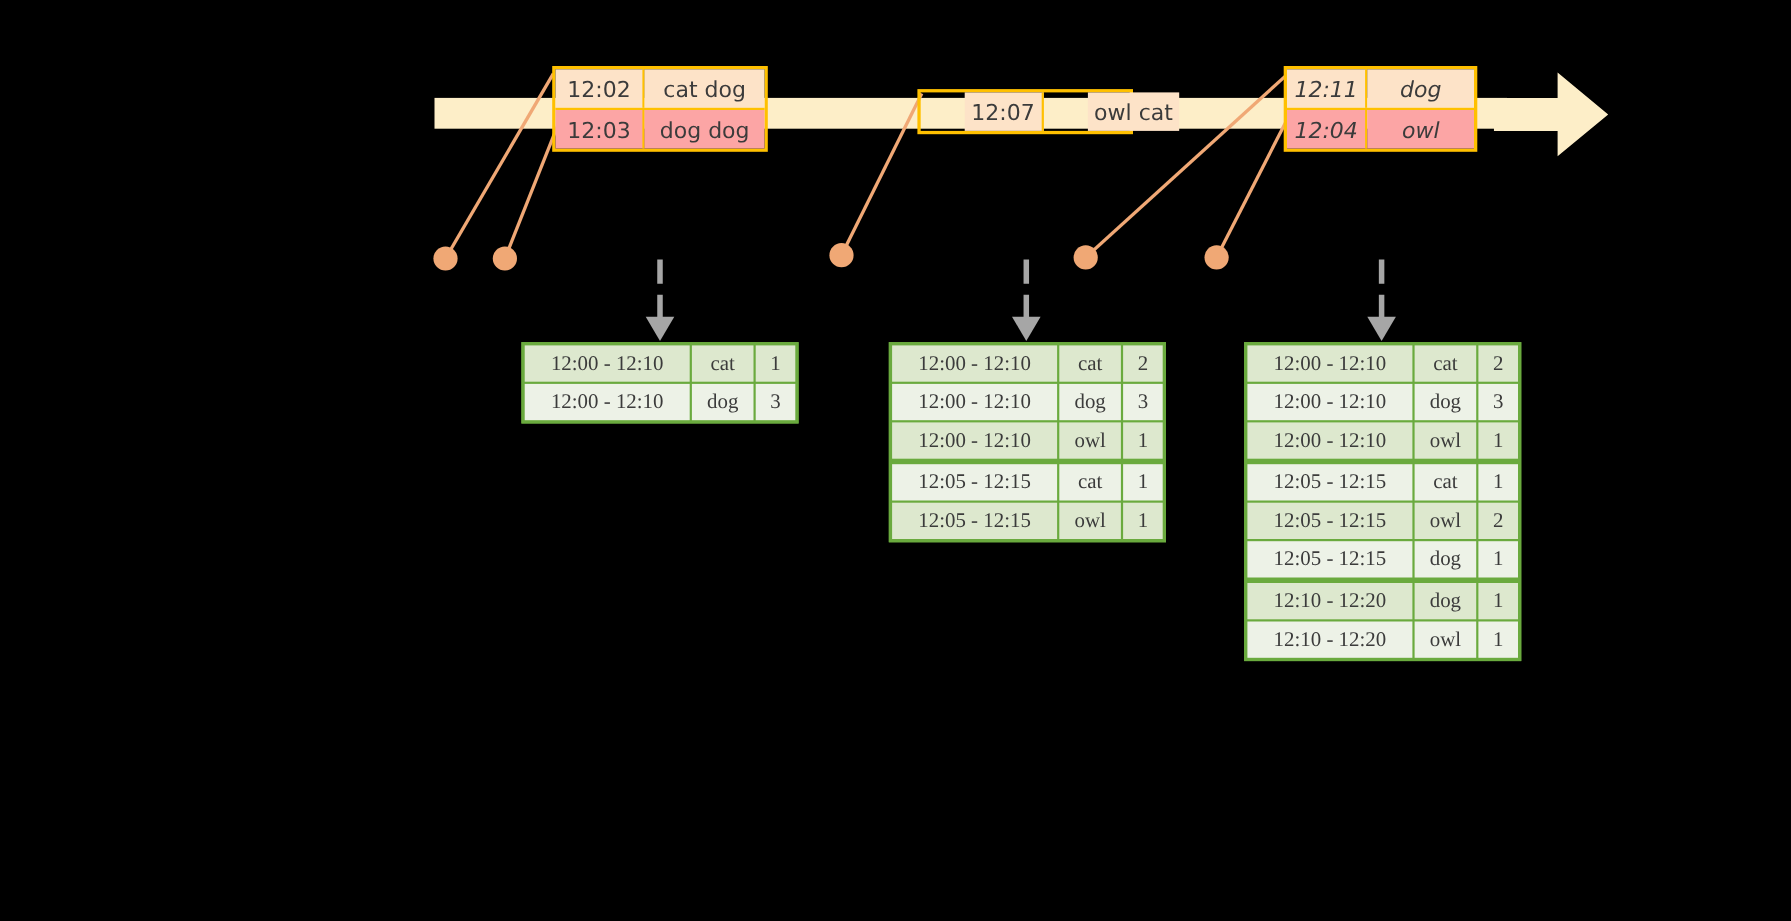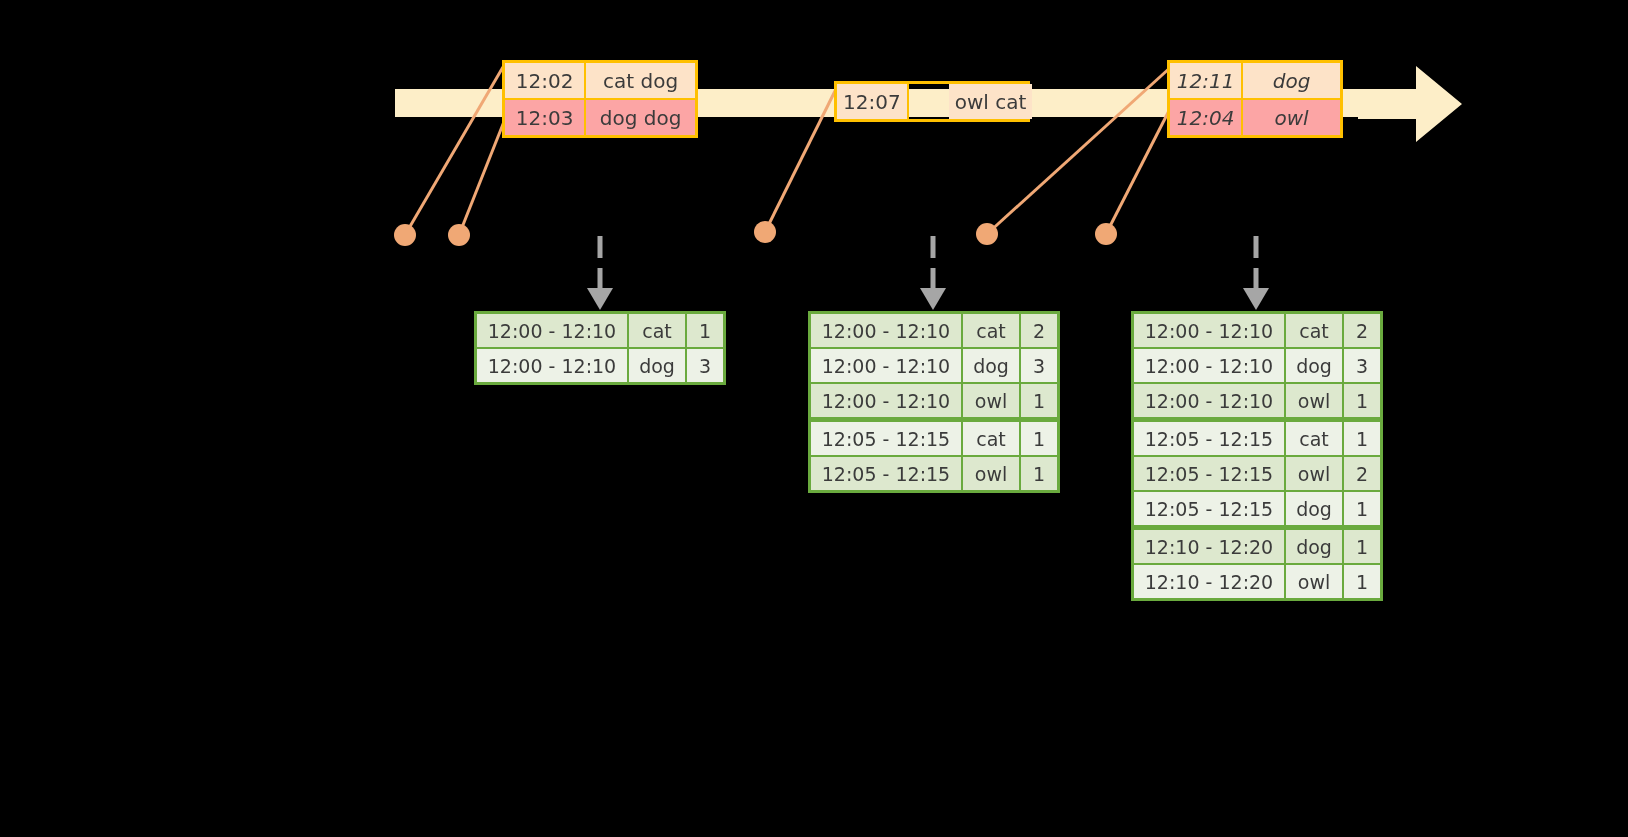--- a/index.html
+++ b/index.html
@@ -24,40 +24,40 @@
   .evrow .ct.time{border-right:2px solid #ffc000;}
   .evrow.a .ct{background:#fde3c8;}
   .evrow.b .ct{background:#fca5a5;}
 
   
   #evbox1{left:502px;top:60px;width:196px;height:78px;}
   #evbox1 .ct.time{width:82px;}
   #evbox1 .ct.txt{width:110px;}
   
   #evbox2{left:834px;top:81px;width:196px;height:41px;}
-  #evbox2 .ct.time{width:82px;}
+  #evbox2 .ct.time{width:82px;margin-left:40px;}
   #evbox2 .ct.txt{width:110px;margin-left:40px;}
   
   #evbox3{left:1167px;top:60px;width:176px;height:78px;font-style:italic;}
   #evbox3 .ct.time{width:74px;}
   #evbox3 .ct.txt{width:98px;}
 
   
   .conn-layer{position:absolute;left:0;top:0;width:1628px;height:837px;
               pointer-events:none;}
 
   
   .rtable{position:absolute;border:3px solid #6aaa3e;box-sizing:border-box;
           background:#6aaa3e;display:flex;flex-direction:column;gap:2px;}
   .rtable .rgroup{display:flex;flex-direction:column;gap:2px;}
   .rtable .rgroup + .rgroup{margin-top:3px;justify-content:space-between;}
   .rrow{display:flex;gap:2px;}
   .rcell{display:flex;align-items:center;justify-content:center;
          font-size:19px;color:#3b3b3b;box-sizing:border-box;
-         height:33px;white-space:nowrap;}
+         height:33px;white-space:nowrap;font-family:Liberation Serif, serif;}
   .rrow.a .rcell{background:#dde8ce;}
   .rrow.b .rcell{background:#edf2e7;}
   .rcell.win{width:150px;}
   .rcell.word{width:56px;}
   .rcell.cnt{width:36px;}
 
   #rt1{left:474px;top:311px;}
   #rt2{left:808px;top:311px;}
   #rt3{left:1131px;top:311px;}
 </style>

